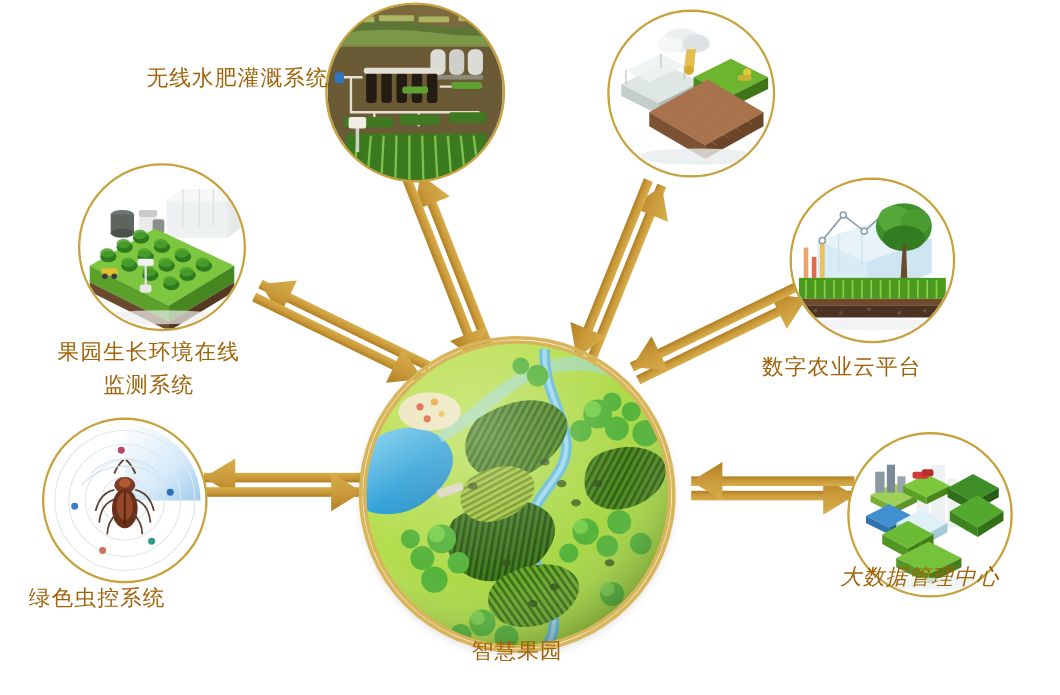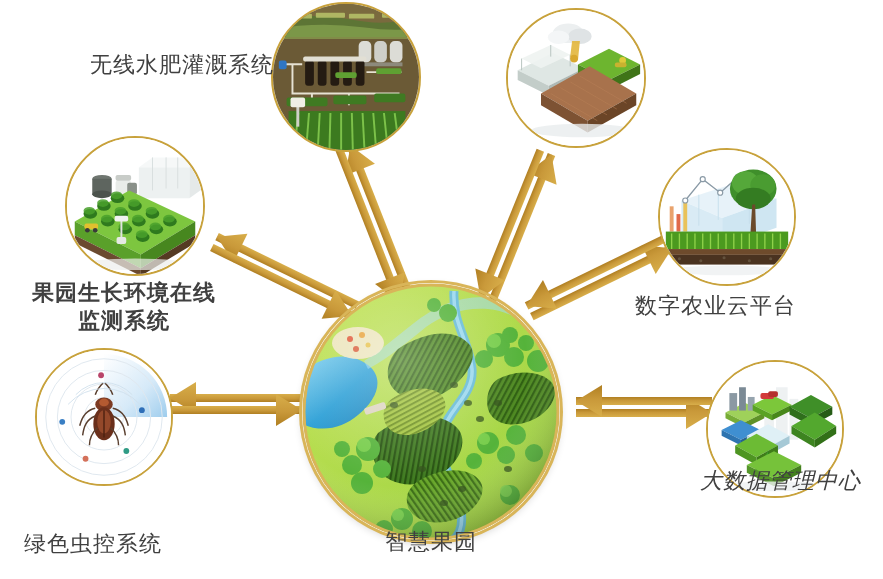--- a/index.html
+++ b/index.html
@@ -11,21 +11,21 @@
     position:relative;
   }
   #stage{position:absolute;left:0;top:0;width:883px;height:579px;}
 
   
   .node{position:absolute;border-radius:50%;overflow:hidden;
         border:2px solid #c8a23c;box-sizing:border-box;background:#fff;}
   .node .art{position:absolute;left:0;top:0;right:0;bottom:0;}
 
   
-  .label{position:absolute;color:#404040;font-size:22px;line-height:28px;
+  .label{position:absolute;color:#a16207;font-size:18px;line-height:28px;
          letter-spacing:1px;white-space:pre;font-weight:400;}
   .label.center{text-align:center;}
 
   
   #hub{position:absolute;left:302px;top:283px;width:258px;height:258px;
        border-radius:50%;overflow:hidden;
        box-shadow:0 0 0 3px #d9b559, 0 3px 9px rgba(0,0,0,.18);}
   #hub .hubart{position:absolute;inset:0;}
 
   
@@ -418,21 +418,21 @@
       </g>
 
       <g>
         <rect x="18" y="88" width="14" height="6" rx="2" fill="#e2c02e"></rect>
         <circle cx="21" cy="95" r="2.4" fill="#3a3a3a"></circle>
         <circle cx="29" cy="95" r="2.4" fill="#3a3a3a"></circle>
       </g>
       <ellipse cx="70" cy="130" rx="56" ry="6" fill="#eceeec" opacity=".7"></ellipse>
     </svg>
   </div>
-  <div class="label center" style="left:10px;top:279px;width:228px;font-weight:bold;">果园生长环境在线
+  <div class="label center" style="left:10px;top:279px;width:228px;">果园生长环境在线
 监测系统</div>
 
   <div class="node" style="left:658px;top:148px;width:138px;height:138px;">
     <svg class="art" viewBox="0 0 138 138" xmlns="http://www.w3.org/2000/svg">
       <rect width="138" height="138" fill="#ffffff"></rect>
 
       <g opacity=".5">
         <polygon points="22,52 78,34 120,50 64,70" fill="#cfe6f3"></polygon>
         <polygon points="22,52 22,84 64,100 64,70" fill="#b4d8ec"></polygon>
         <polygon points="64,70 64,100 120,80 120,50" fill="#9fcde6"></polygon>
@@ -545,21 +545,21 @@
           <path d="M76 80 C82 86 84 92 84 98"></path>
         </g>
       </g>
 
       <g fill="none" stroke="#cfe0ec" stroke-width="1" opacity=".9">
         <path d="M40 46 A40 40 0 0 1 98 46"></path>
         <path d="M32 56 A50 50 0 0 1 106 56"></path>
       </g>
     </svg>
   </div>
-  <div class="label" style="left:24px;top:484px;margin-top:46px;">绿色虫控系统</div>
+  <div class="label" style="left:24px;top:484px;">绿色虫控系统</div>
 
   <div class="node" style="left:706px;top:360px;width:138px;height:138px;">
     <svg class="art" viewBox="0 0 138 138" xmlns="http://www.w3.org/2000/svg">
       <rect width="138" height="138" fill="#ffffff"></rect>
 
       <g opacity=".35" fill="#cfd6da">
         <rect x="58" y="34" width="10" height="46"></rect>
         <rect x="70" y="26" width="12" height="54"></rect>
         <rect x="84" y="38" width="9" height="42"></rect>
       </g>

